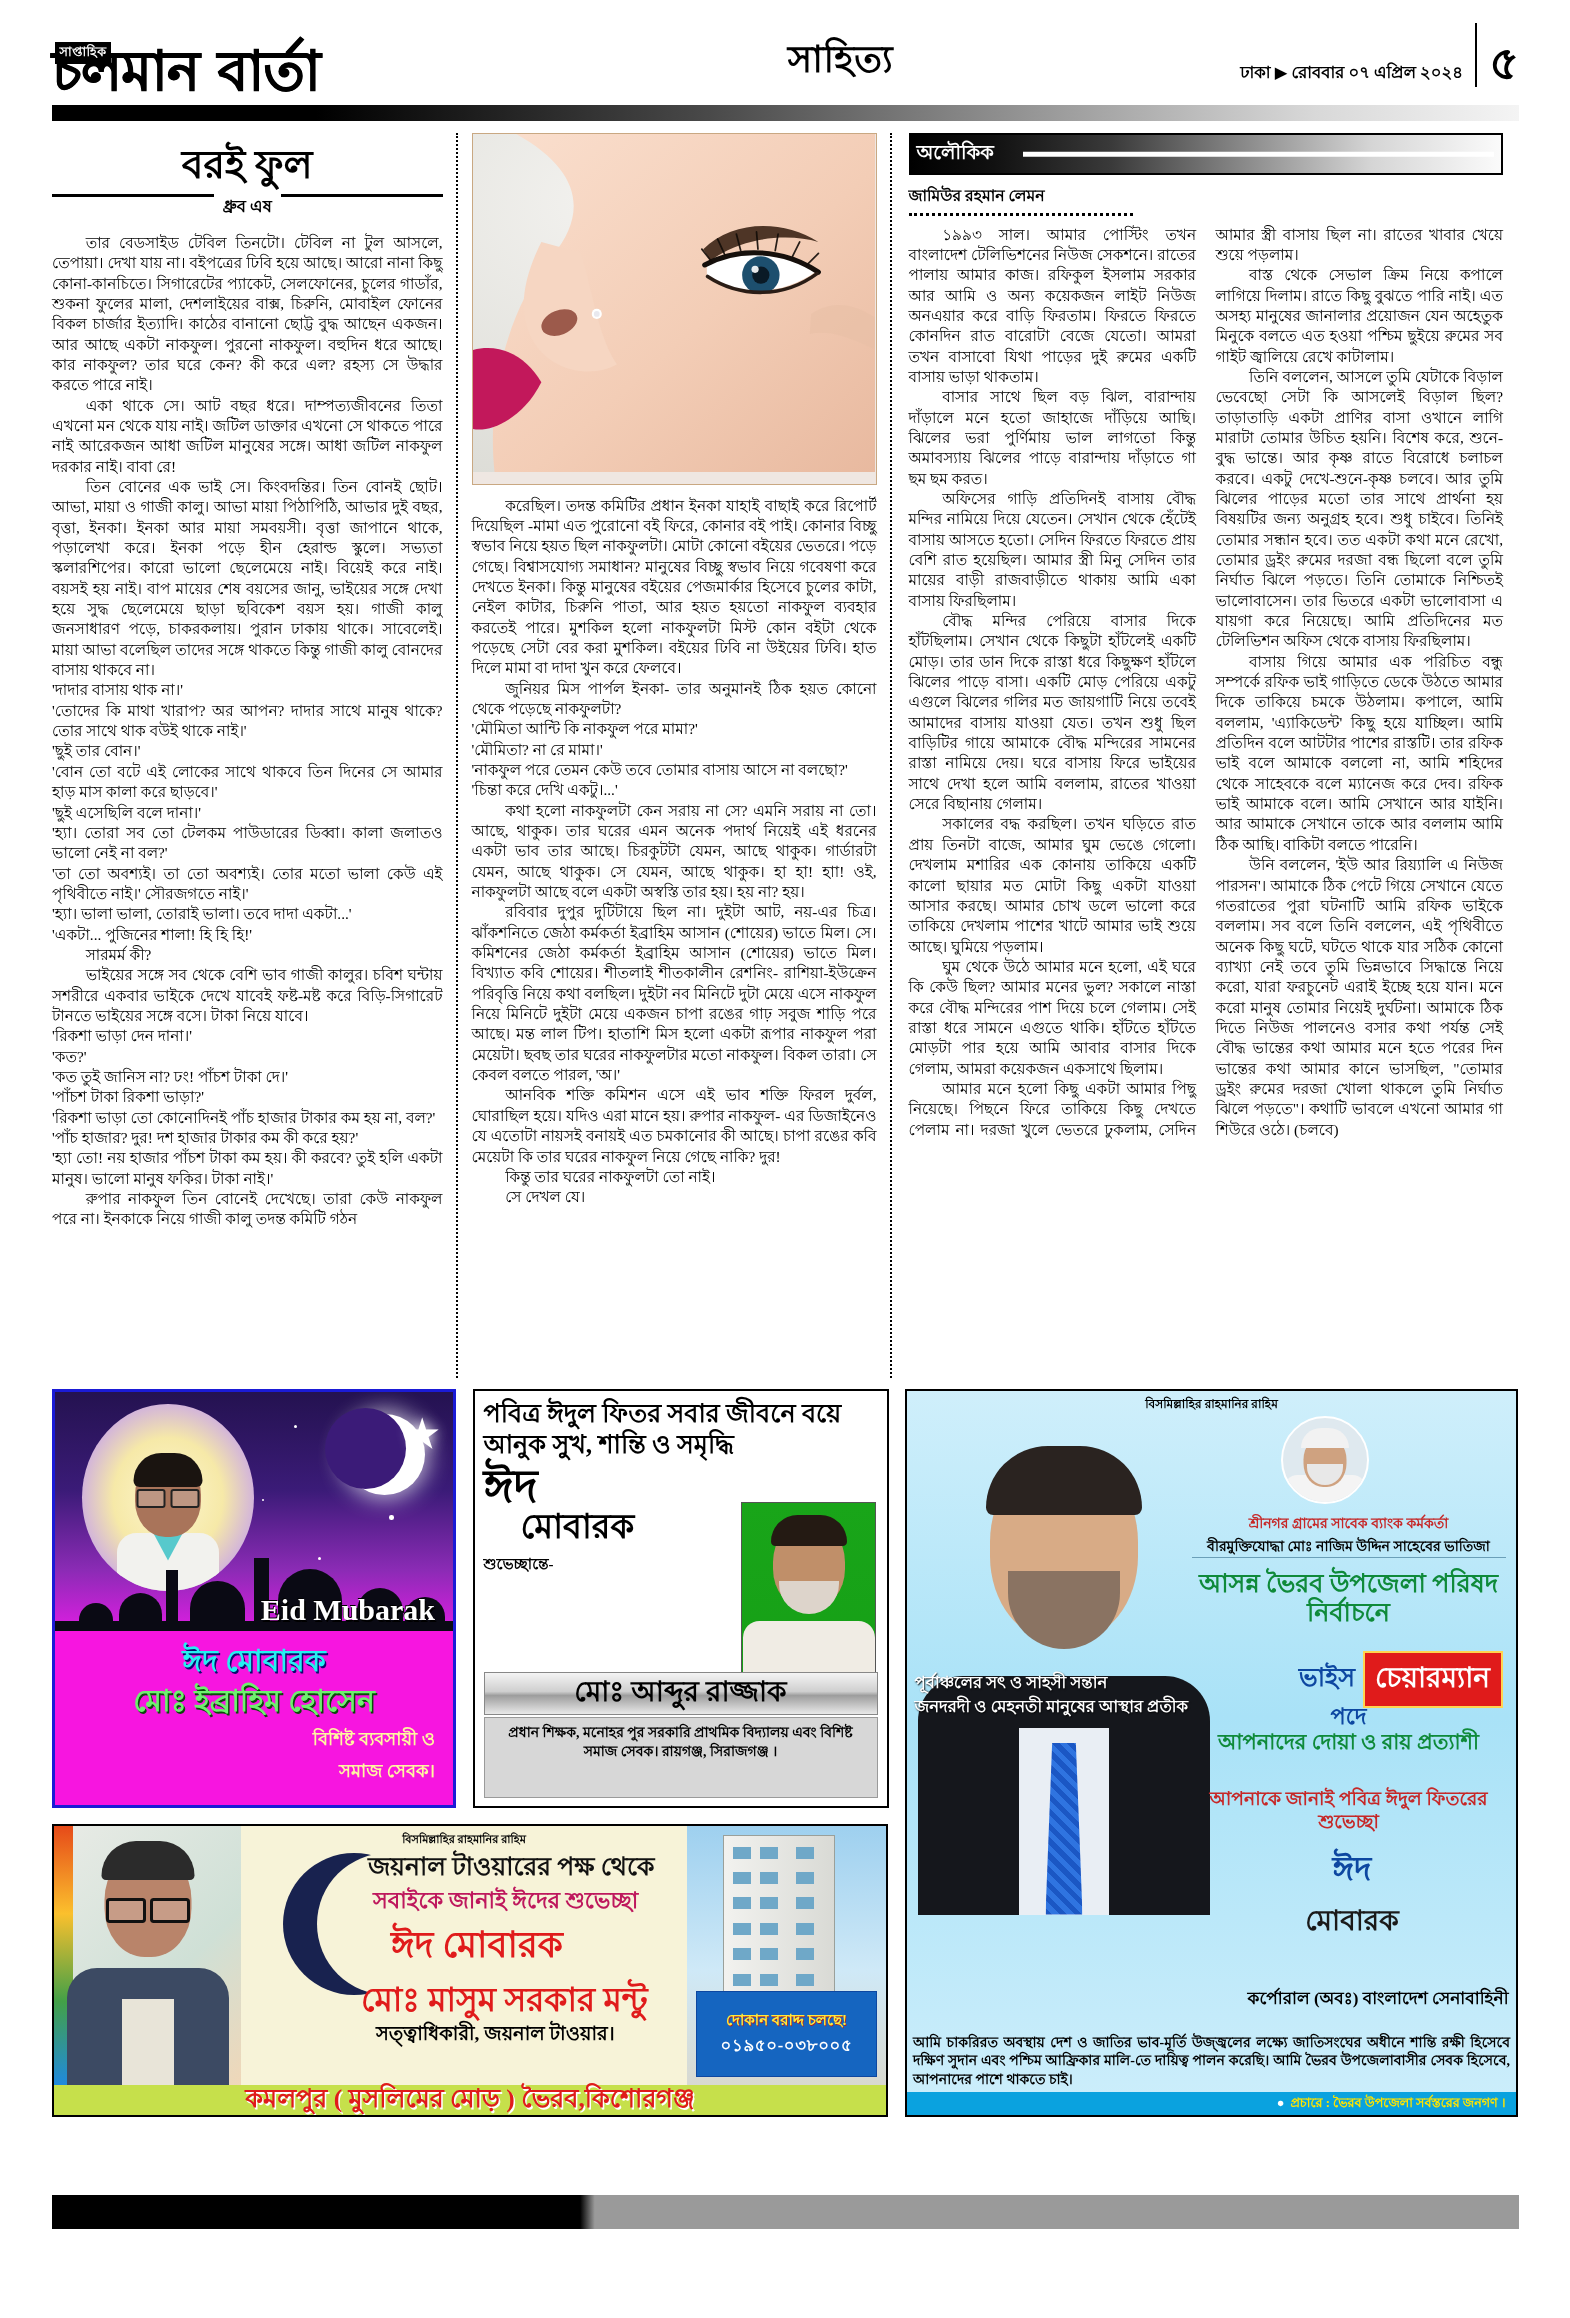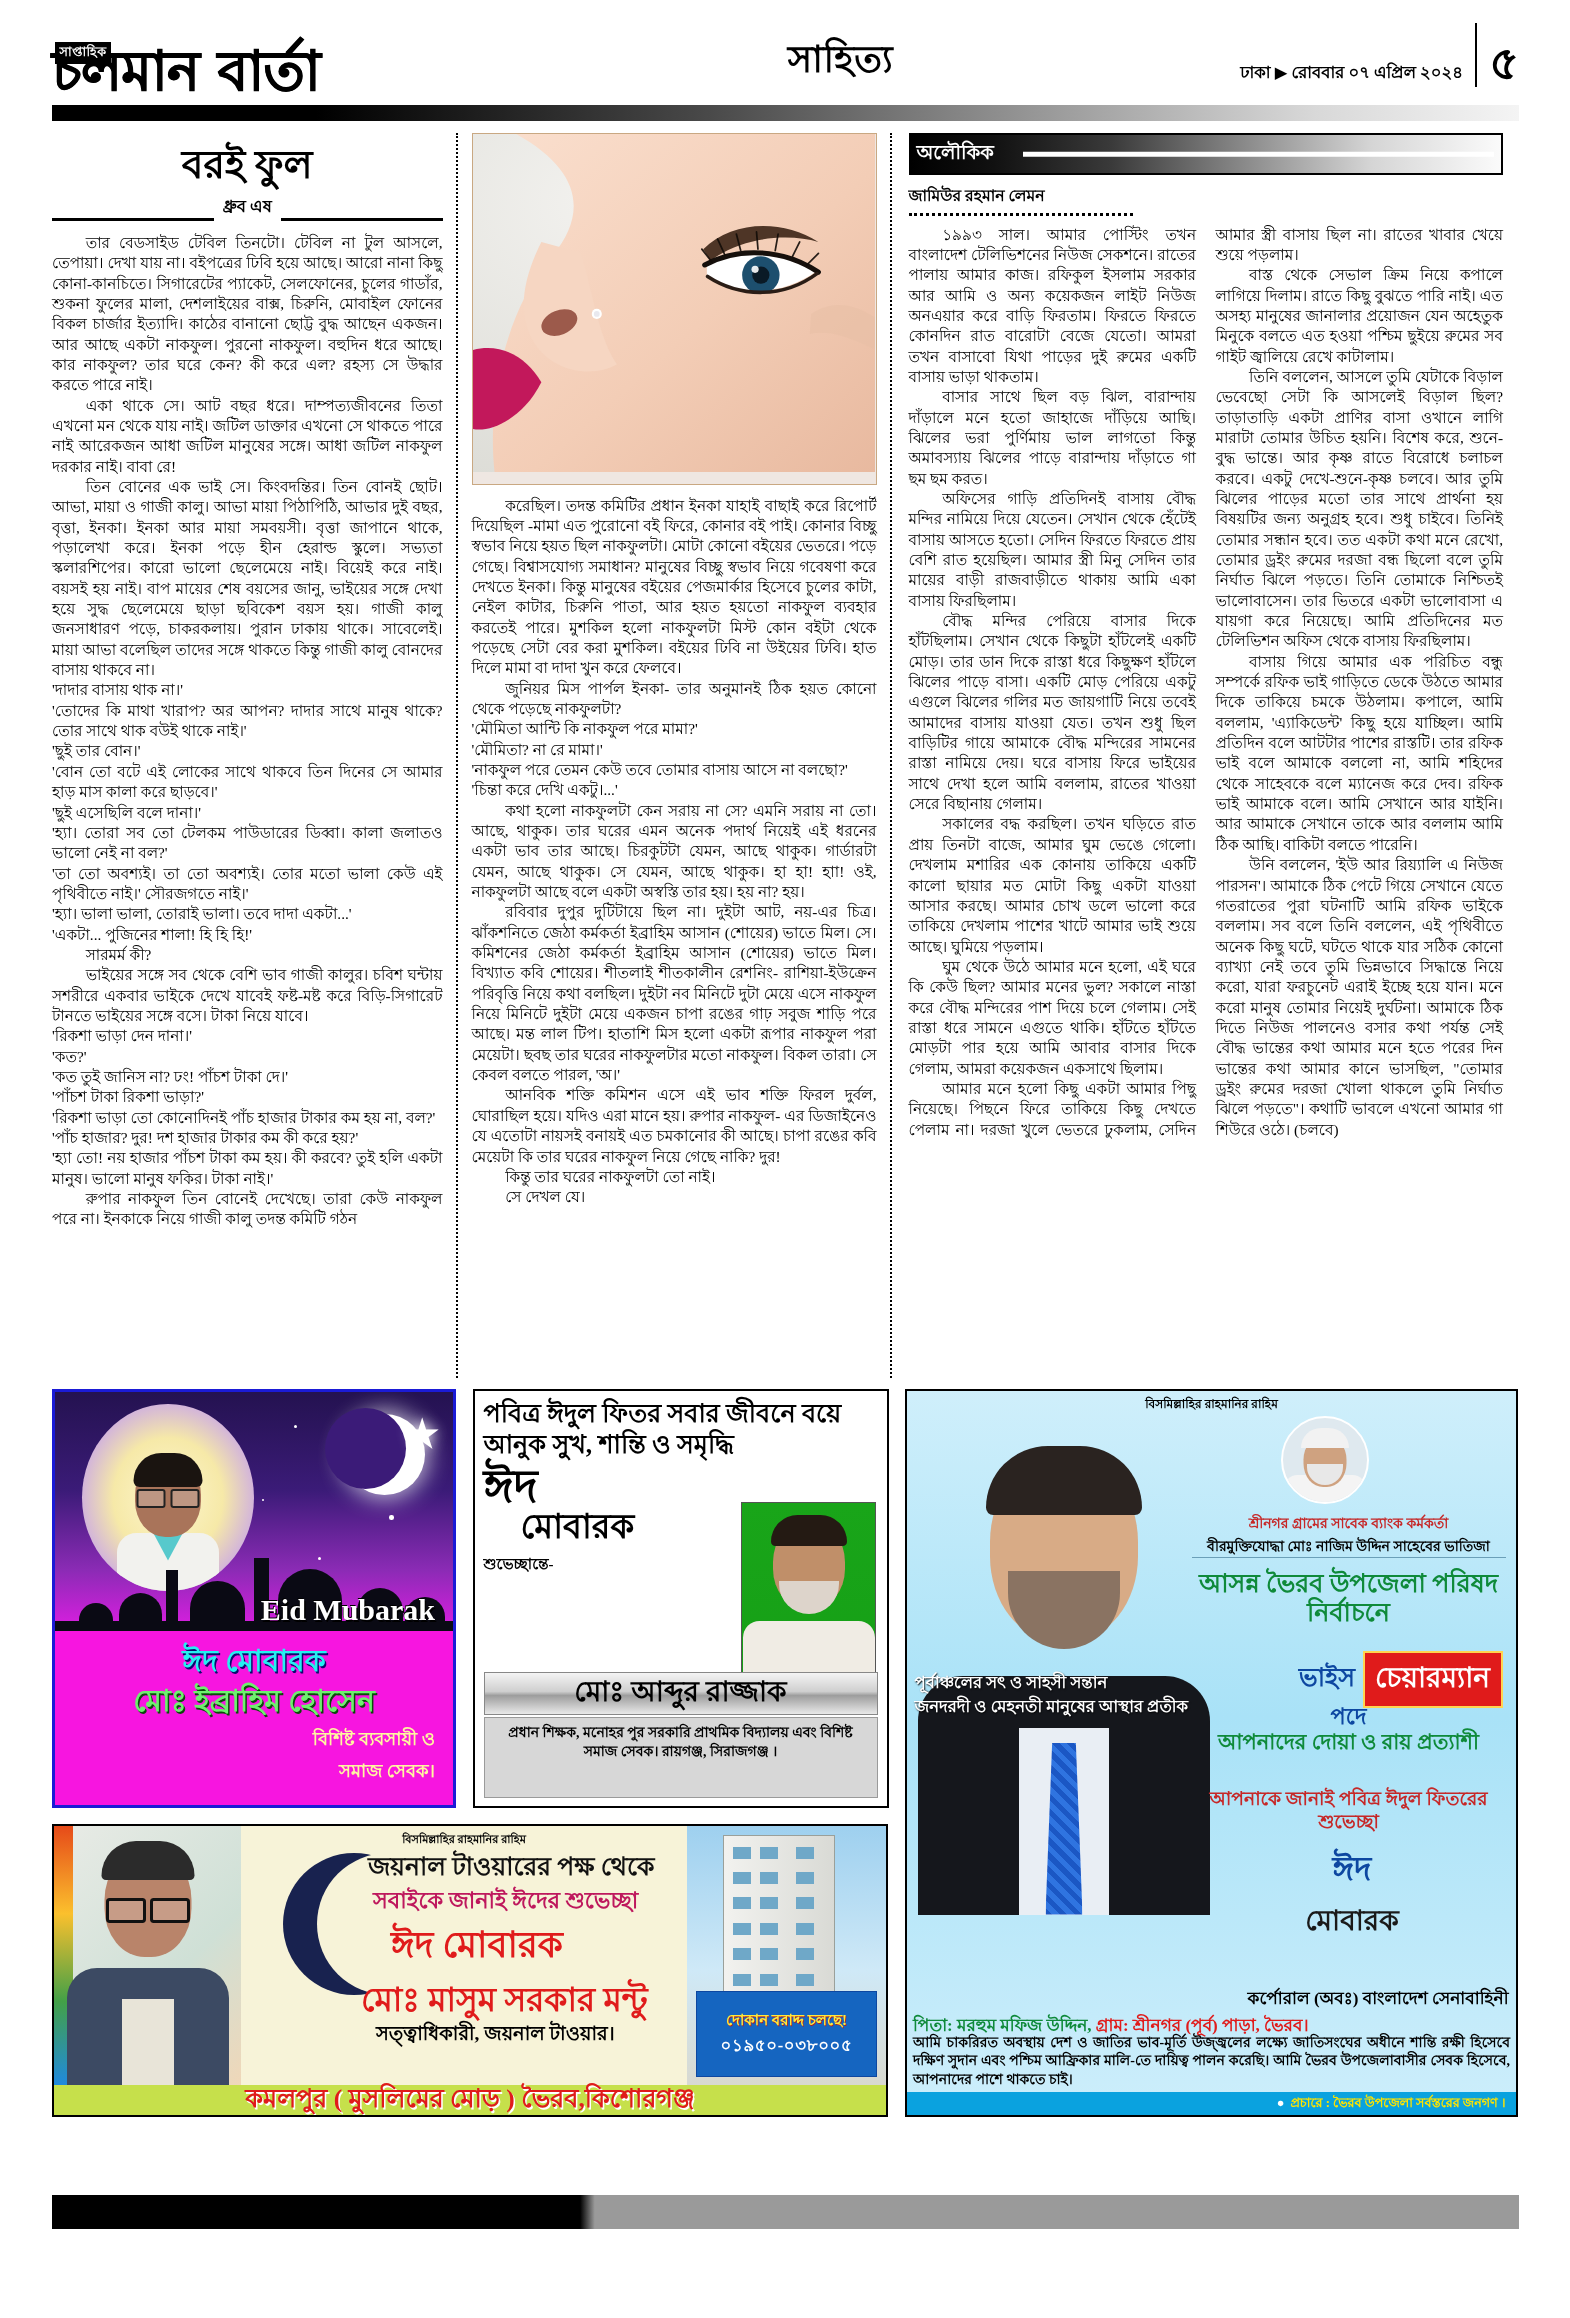--- a/index.html
+++ b/index.html
@@ -41,21 +41,21 @@
 
   
   .content { display:flex; gap:0; margin-top:12px; height:1245px; }
   .col { position:relative; }
   .col-1 { width:404px; padding-right:13.5px; }
   .col-2 { width:434px; padding:0 13.5px; border-left:2.2px dotted #000; }
   .col-3 { width:613px; padding-left:16.5px; border-left:2.2px dotted #000; }
 
   
   .art-title { font-size:39px; font-weight:700; text-align:center; line-height:1.1; margin:10.5px 0 3px; }
-  .byline-wrap { display:flex; align-items:flex-end; justify-content:center; gap:9px; margin:7.5px 0 12px;font-family:Liberation Serif, serif; }
+  .byline-wrap { display:flex; align-items:flex-start; justify-content:center; gap:9px; margin:7.5px 0 12px;font-family:Liberation Serif, serif; }
   .byline-rule { flex:1; height:3px; background:#000; }
   .byline-name { font-size:16.5px; font-weight:700; white-space:nowrap; }
 
   .body-text { font-size:15.3px; line-height:1.33; text-align:justify; text-justify:inter-word; hyphens:auto; }
   .body-text p { margin:0; text-indent:2.2em; }
   .body-text p.noind { text-indent:0; }
 
   
   .photo-frame { border:1.5px solid #c9a882; padding:0; width:100%; height:352px; overflow:hidden; position:relative; background:#efe7e2; margin-bottom:10.5px; }
   .photo-face { position:absolute; inset:0; }
@@ -486,24 +486,20 @@
         <div class="el-l3">আপনাদের দোয়া ও রায় প্রত্যাশী</div>
         <div class="el-l4">আপনাকে জানাই পবিত্র ঈদুল ফিতরের শুভেচ্ছা</div>
         <div class="el-eid">
           <span>ঈদ</span>
           <small>মোবারক</small>
         </div>
         <div class="el-tagl1">পূর্বাঞ্চলের সৎ ও সাহসী সন্তান</div>
         <div class="el-tagl2">জনদরদী ও মেহনতী মানুষের আস্থার প্রতীক</div>
       </div>
       <div class="el-rank">কর্পোরাল (অবঃ) বাংলাদেশ সেনাবাহিনী</div>
-      <div class="el-father">
-        <span>পিতা: মরহুম মফিজ উদ্দিন,</span>
-        <i>গ্রাম: শ্রীনগর (পূর্ব) পাড়া, ভৈরব।</i>
-      </div>
       <div class="el-para">আমি চাকরিরত অবস্থায় দেশ ও জাতির ভাব-মূর্তি উজ্জ্বলের লক্ষ্যে জাতিসংঘের অধীনে শান্তি রক্ষী হিসেবে দক্ষিণ সুদান এবং পশ্চিম আফ্রিকার মালি-তে দায়িত্ব পালন করেছি। আমি ভৈরব উপজেলাবাসীর সেবক হিসেবে, আপনাদের পাশে থাকতে চাই।</div>
       <div class="el-foot">
         <span class="bullet">●</span>
         <span>প্রচারে : ভৈরব উপজেলা সর্বস্তরের জনগণ ।</span>
       </div>
     </div>
   </div>
 
   <div class="foot-rule"></div>
 </div>

